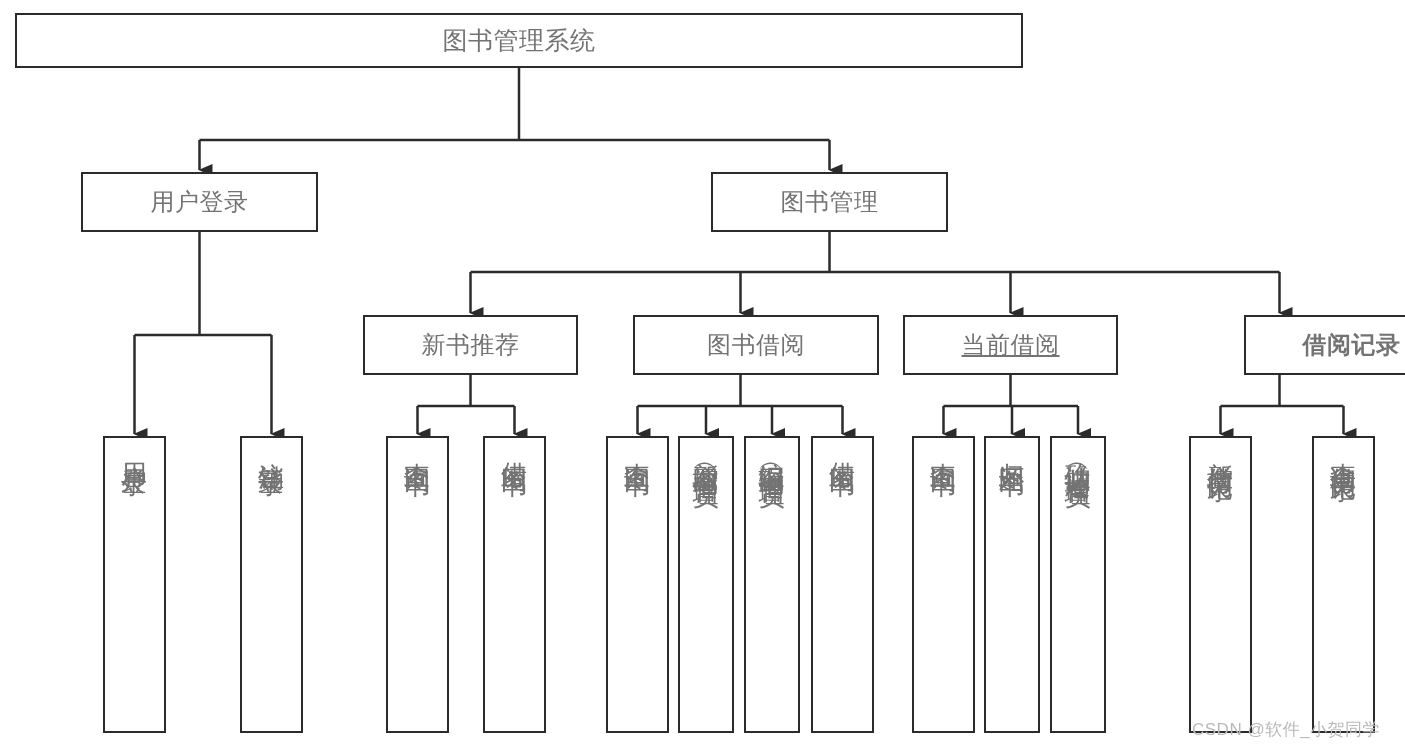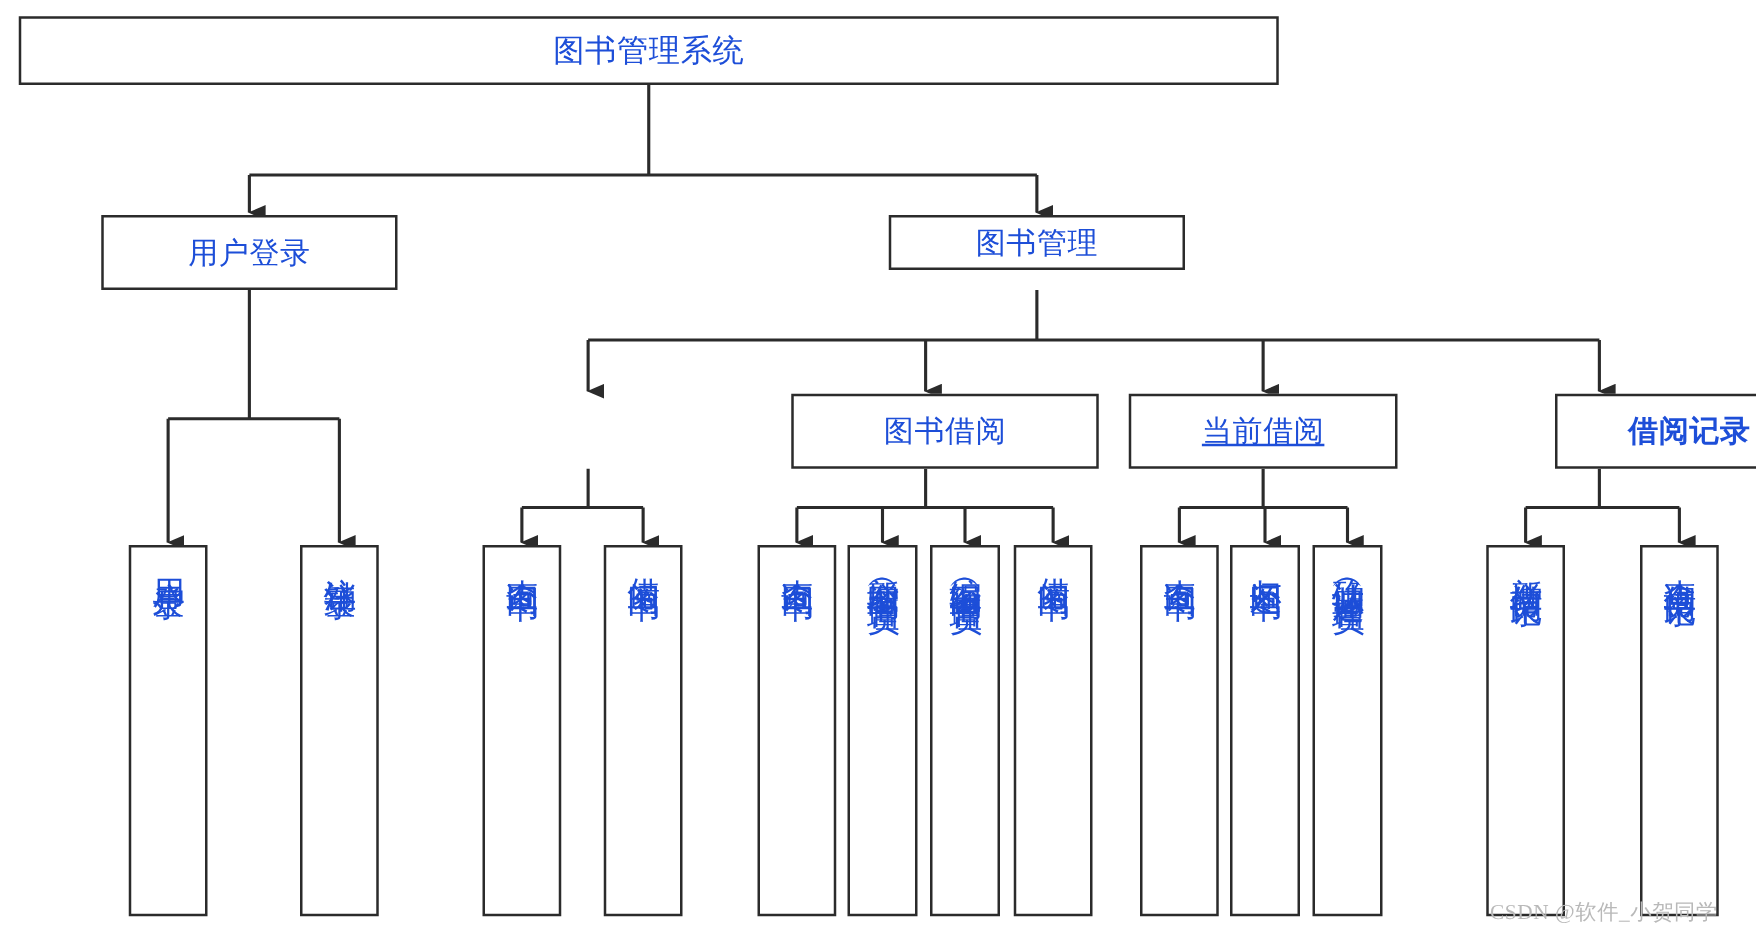--- a/index.html
+++ b/index.html
@@ -27,21 +27,21 @@
     pointer-events: none;
   }
   .node {
     position: absolute;
     box-sizing: border-box;
     background: #ffffff;
     border: 2px solid #2b2b2b;
     display: flex;
     align-items: center;
     justify-content: center;
-    color: #1d4ed8;
+    color: #737373;
     line-height: 1.18;
   }
   .node .label {
     display: block;
     text-align: center;
     white-space: nowrap;
   }
   
   .node.horiz .label {
     font-size: 24px;
@@ -63,21 +63,21 @@
     line-height: 1;
     white-space: nowrap;
     text-align: left;
   }
   .watermark {
     position: absolute;
     font-size: 17px;
     color: #b9b9b9;
     white-space: nowrap;
     letter-spacing: 0.5px;
-    font-family: Liberation Serif, serif;
+    font-family: Liberation Sans, sans-serif;
   }
 </style>
 </head>
 <body>
 
 <div id="canvas">
 
   <svg class="wires" viewBox="0 0 1405 747" xmlns="http://www.w3.org/2000/svg">
     <defs>
       <marker id="arrow" viewBox="0 0 12 14" refX="6" refY="13" markerWidth="12" markerHeight="14" orient="auto-start-reverse" markerUnits="userSpaceOnUse">
@@ -121,24 +121,27 @@
       </g>
   </svg>
 
   <div class="node horiz root" style="left: 15px; top: 13px; width: 1008px; height: 55px;">
     <span class="label">图书管理系统</span>
   </div>
 
   <div class="node horiz" style="left: 81px; top: 172px; width: 237px; height: 60px;">
     <span class="label">用户登录</span>
   </div>
-  <div class="node horiz" style="left: 711px; top: 172px; width: 237px; height: 44px;">
+  <div class="node horiz" style="left: 711px; top: 172px; width: 237px; height: 60px;">
     <span class="label">图书管理</span>
   </div>
 
+  <div class="node horiz" style="left: 363px; top: 315px; width: 215px; height: 60px;">
+    <span class="label">新书推荐</span>
+  </div>
   <div class="node horiz" style="left: 633px; top: 315px; width: 246px; height: 60px;">
     <span class="label">图书借阅</span>
   </div>
   <div class="node horiz" style="left: 903px; top: 315px; width: 215px; height: 60px; text-decoration: underline;">
     <span class="label">当前借阅</span>
   </div>
   <div class="node horiz" style="left: 1244px; top: 315px; width: 215px; height: 60px; font-weight: bold;">
     <span class="label">借阅记录</span>
   </div>
 

